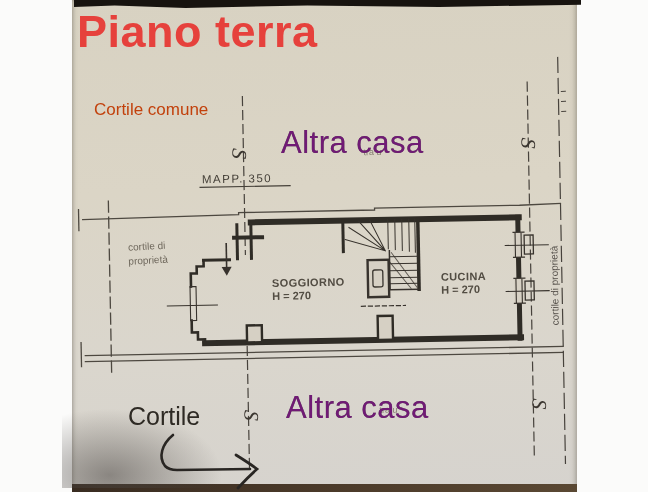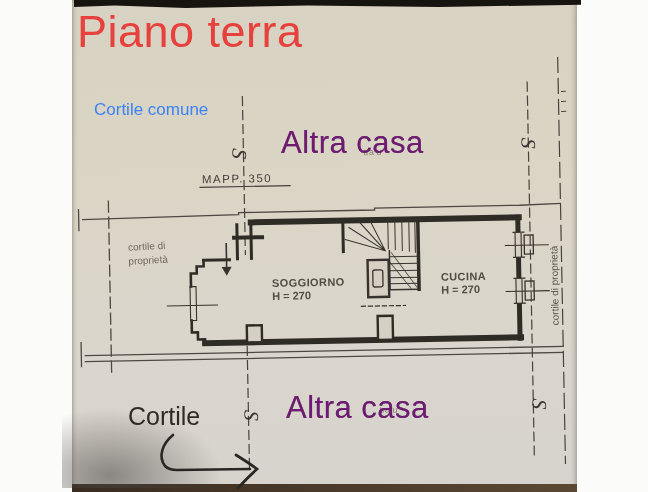--- a/index.html
+++ b/index.html
@@ -20,23 +20,23 @@
   .bottom-strip{
     position:absolute;left:0;bottom:0;right:0;height:8px;
     background:linear-gradient(90deg,#392c21,#4c3b2a 55%,#5a4833);
   }
   .corner-shadow{
     position:absolute;left:-10px;bottom:4px;width:170px;height:85px;
     background:radial-gradient(ellipse at 28% 85%, rgba(75,70,66,.55), rgba(75,70,66,0) 65%);
   }
   svg.plan{position:absolute;left:0;top:0;filter:blur(.25px) contrast(.97);}
   .overlay{position:absolute;white-space:nowrap;line-height:1;}
-  .t-red{color:#e6413c;font-size:45px;letter-spacing:.5px;}
+  .t-red{color:#e6413c;font-size:45px;letter-spacing:.5px;font-weight:bold;}
   .t-big{color:#701a75;font-size:31px;letter-spacing:.5px;text-shadow:0 0 .6px rgba(10,8,5,.55);}
-  .t-med{color:#3b82f6;font-size:17px;}
+  .t-med{color:#c2410c;font-size:17px;}
   .t-cortile{color:#2e2a24;font-size:25px;}
 </style>
 </head>
 <body>
 
 <div class="paper">
   <div class="top-bar"></div>
   <div class="bottom-strip"></div>
   <div class="corner-shadow"></div>
 </div>

